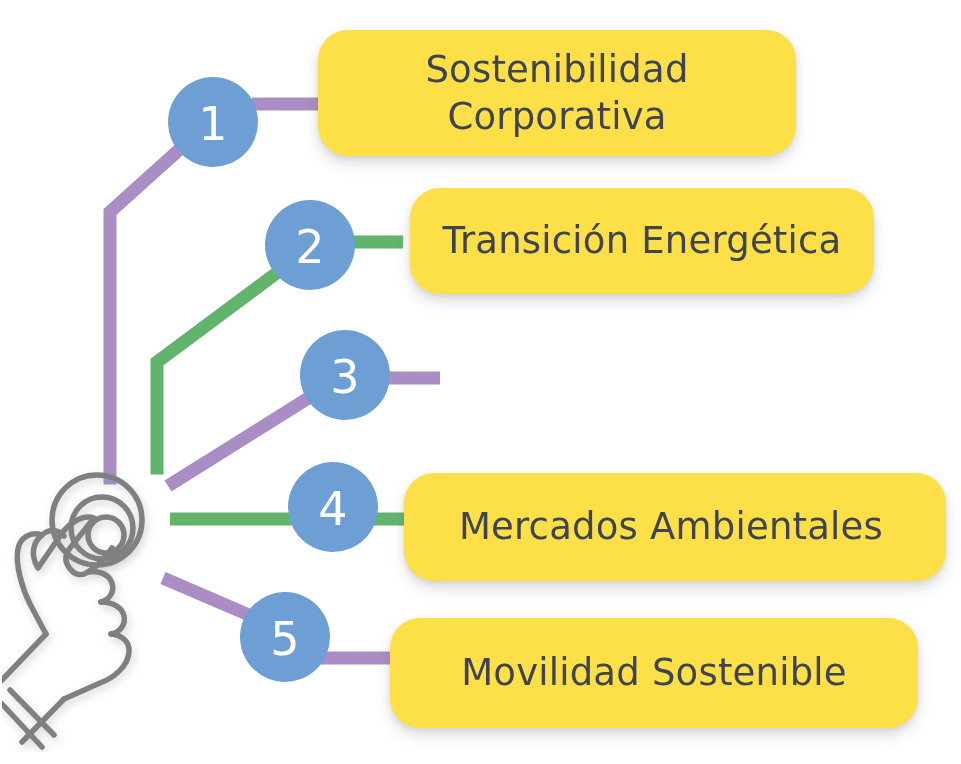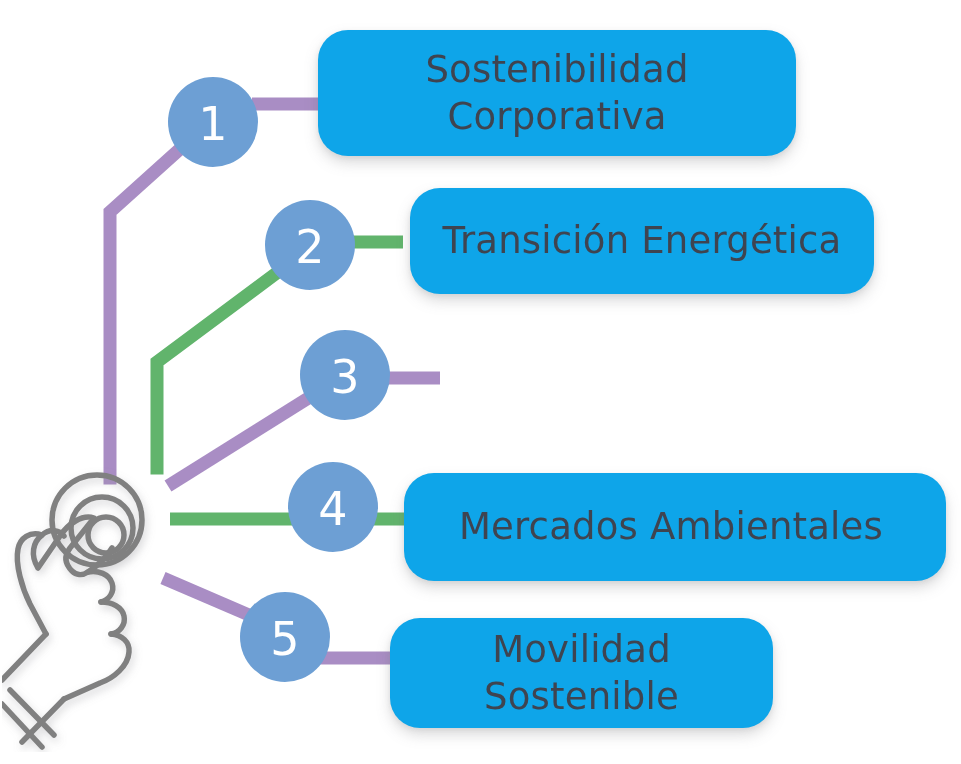--- a/index.html
+++ b/index.html
@@ -26,21 +26,21 @@
   }
   .node-circle-label {
     font-family: "DejaVu Sans", sans-serif;
     font-size: 46px;
     fill: #ffffff;
     text-anchor: middle;
     dominant-baseline: central;
   }
   .card {
     position: absolute;
-    background: #0ea5e9;
+    background: #fde047;
     border-radius: 30px;
     box-shadow: 0 7px 14px rgba(120,120,125,0.26), 0 2px 5px rgba(120,120,125,0.13);
     display: flex;
     align-items: center;
     justify-content: center;
     text-align: center;
     box-sizing: border-box;
     padding: 4px 18px;
   }
   .card-text {
@@ -49,21 +49,21 @@
     font-size: 37px;
     line-height: 1.28;
     letter-spacing: 0.2px;
     font-weight: 400;
     white-space: pre-line;
   }
   #card-1 { left: 318px; top: 30px;  width: 478px; height: 126px; }
   #card-2 { left: 394px; top: 188px; width: 464px; height: 106px; margin-left: 16px; }
   #card-3 { left: 431px; top: 327px; width: 475px; height: 108px; }
   #card-4 { left: 404px; top: 473px; width: 542px; height: 108px; padding-left: 10px; }
-  #card-5 { left: 390px; top: 618px; width: 383px; height: 110px; }
+  #card-5 { left: 390px; top: 618px; width: 528px; height: 110px; }
   #hand-cursor {
     position: absolute;
     left: 2px;
     top: 452px;
     width: 175px;
     height: 300px;
     pointer-events: none;
   }
 </style>
 </head>

